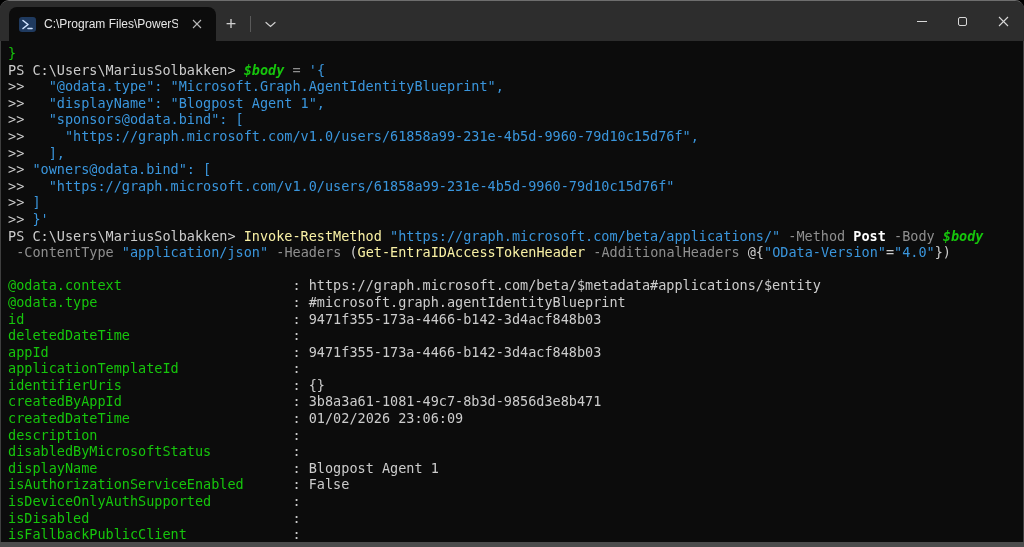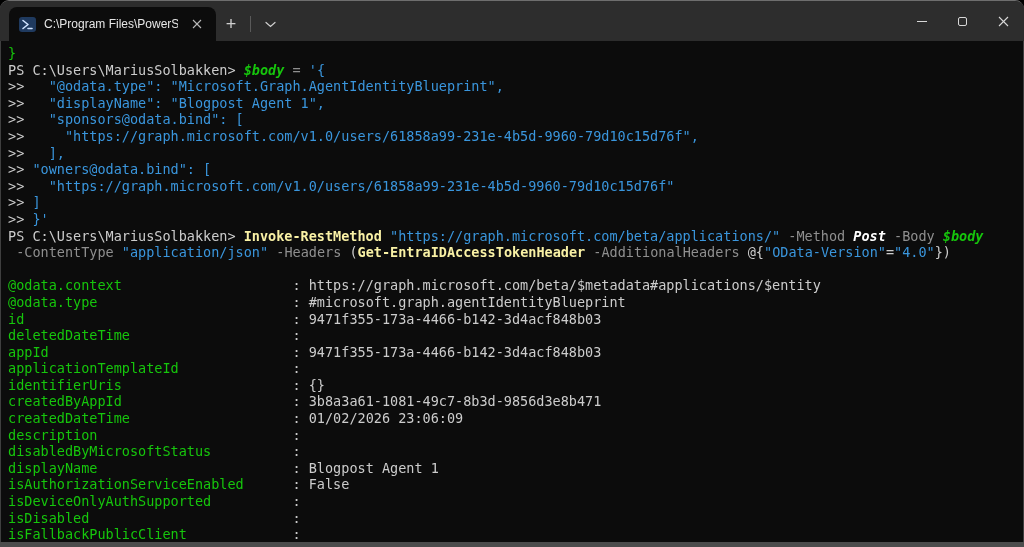--- a/index.html
+++ b/index.html
@@ -68,24 +68,24 @@
     font-family: "DejaVu Sans Mono", monospace;
     font-size: 13.5px;
     line-height: 16.6px;
     white-space: pre;
     color: var(--white, #cccccc);
   }
   .term-line { height: 16.6px; }
   .c-white   { color: var(--white, #cccccc); }
   .c-gray    { color: var(--gray, #8f8f8f); }
   .c-blue    { color: var(--blue, #3a96dd); }
-  .c-yellow  { color: var(--yellow, #f9f1a5); font-weight: bold; }
+  .c-yellow  { color: var(--yellow, #f9f1a5); font-weight: normal; }
   .c-green   { color: var(--green, #16c60c); }
   .c-vargreen{ color: var(--green, #16c60c); font-weight: bold; font-style: italic; }
-  .c-bwhite  { color: var(--bright-white, #ffffff); font-weight: bold; font-style: italic; }
+  .c-bwhite  { color: var(--bright-white, #ffffff); font-weight: bold; }
 
   .bottom-strip {
     position: absolute; left: 0; bottom: 0;
     width: 100%; height: 5px;
     background: var(--bottom-strip, #4c4c4c);
   }
 </style>
 </head>
 <body>
 

